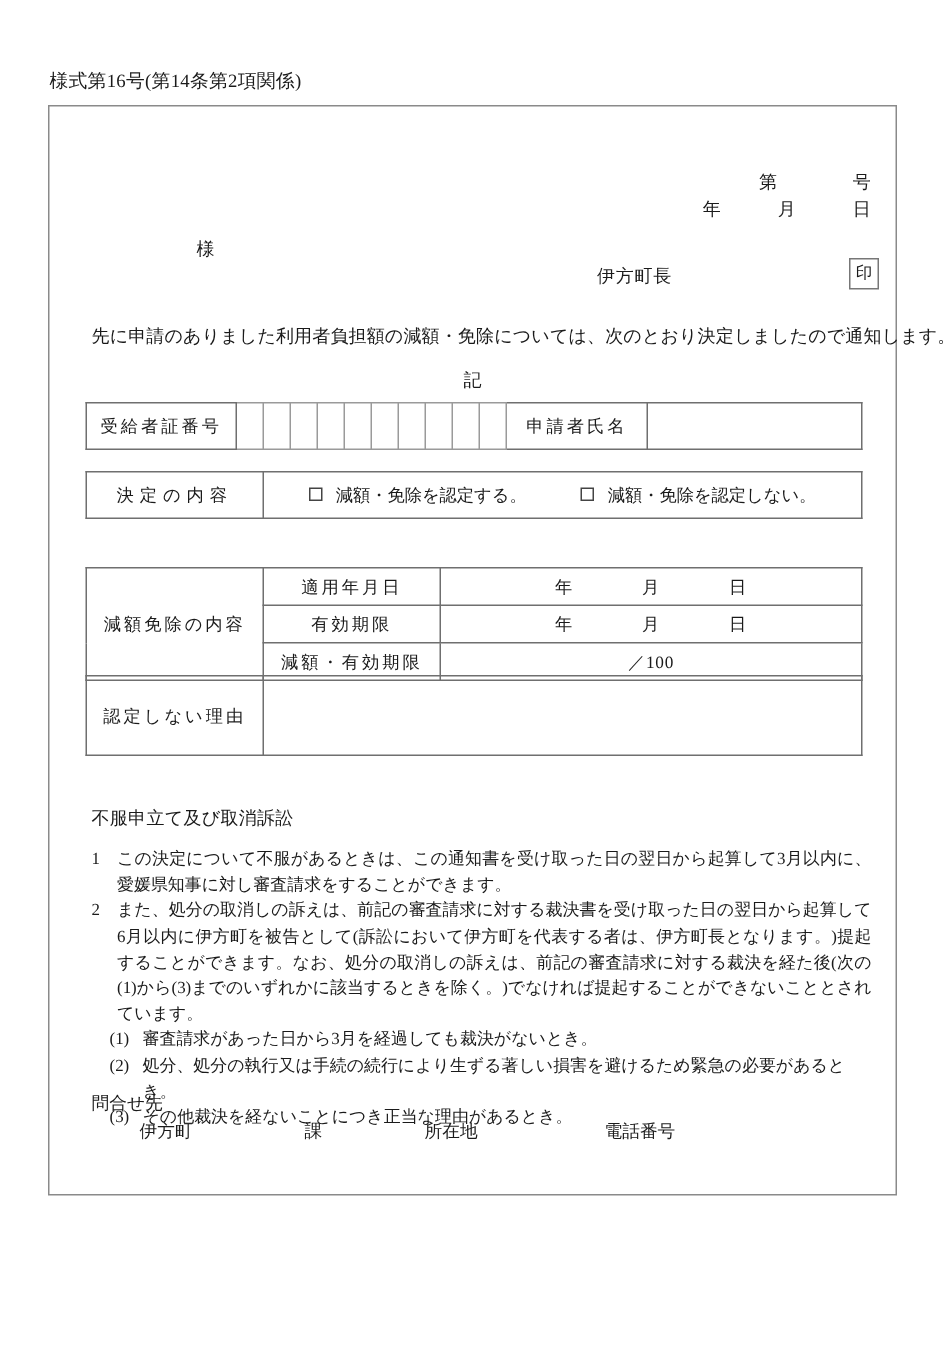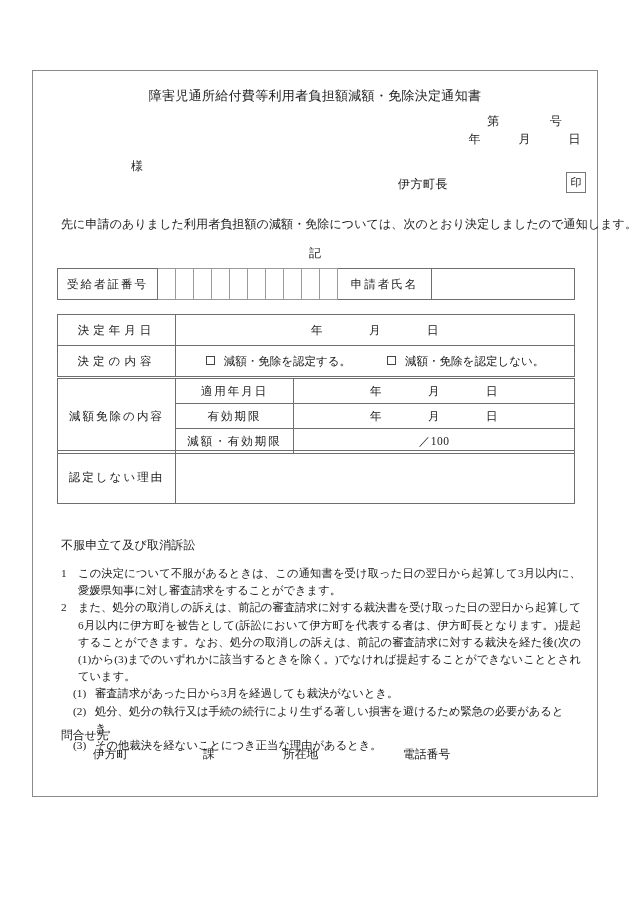--- a/index.html
+++ b/index.html
@@ -27,21 +27,21 @@
     background:#fff;
   }
 
   .title{
     position:absolute;left:0;top:16px;width:100%;
     text-align:center;font-size:13px;letter-spacing:0.3px;
   }
 
   .docno{
     position:absolute;right:16px;top:41px;
-    font-size:12px;text-align:center;line-height:18px;white-space:nowrap;
+    font-size:12px;text-align:right;line-height:18px;white-space:nowrap;
   }
   .docno .l1{display:block;letter-spacing:0.5px;}
   .docno .l2{display:block;letter-spacing:0.5px;}
 
   .addressee{
     position:absolute;left:98px;top:87px;
     font-size:12px;
   }
   .issuer{
     position:absolute;left:365px;top:105px;
@@ -135,24 +135,24 @@
   .contact .ct-row{white-space:nowrap;padding-left:22px;}
   .contact .ct-row .c1{display:inline-block;width:110px;margin-left:10px;}
   .contact .ct-row .c2{display:inline-block;width:80px;}
   .contact .ct-row .c3{display:inline-block;width:120px;}
 </style>
 </head>
 <body>
 
 <div class="page">
 
+  <div class="formno">様式第16号(第14条第2項関係)</div>
 
   <div class="sheet">
 
-    <div class="title">障害児通所給付費等利用者負担額減額・免除決定通知書</div>
 
     <div class="docno">
       <span class="l1">第　　　　号</span>
       <span class="l2">年　　　月　　　日</span>
     </div>
 
     <div class="addressee">様</div>
     <div class="issuer">伊方町長</div>
     <div class="sealbox">印</div>
 
@@ -193,28 +193,20 @@
       </tr>
     </tbody>
       </table>
 
     <table class="grid" id="t-decision">
       <colgroup>
           <col style="width:118px">
           <col>
         </colgroup>
       <tbody>
-          <tr>
-        <td class="lbl">決定年月日</td>
-        <td class="val">
-          <span class="date-line">
-            <span class="d-y">年</span><span class="d-m">月</span><span class="d-d">日</span>
-          </span>
-        </td>
-      </tr>
       <tr>
         <td class="lbl">決定の内容</td>
         <td>
           <div class="opt-row">
             <span class="opt">
               <span class="chk"></span><span>減額・免除を認定する。</span>
             </span>
             <span class="opt">
               <span class="chk"></span><span>減額・免除を認定しない。</span>
             </span>

